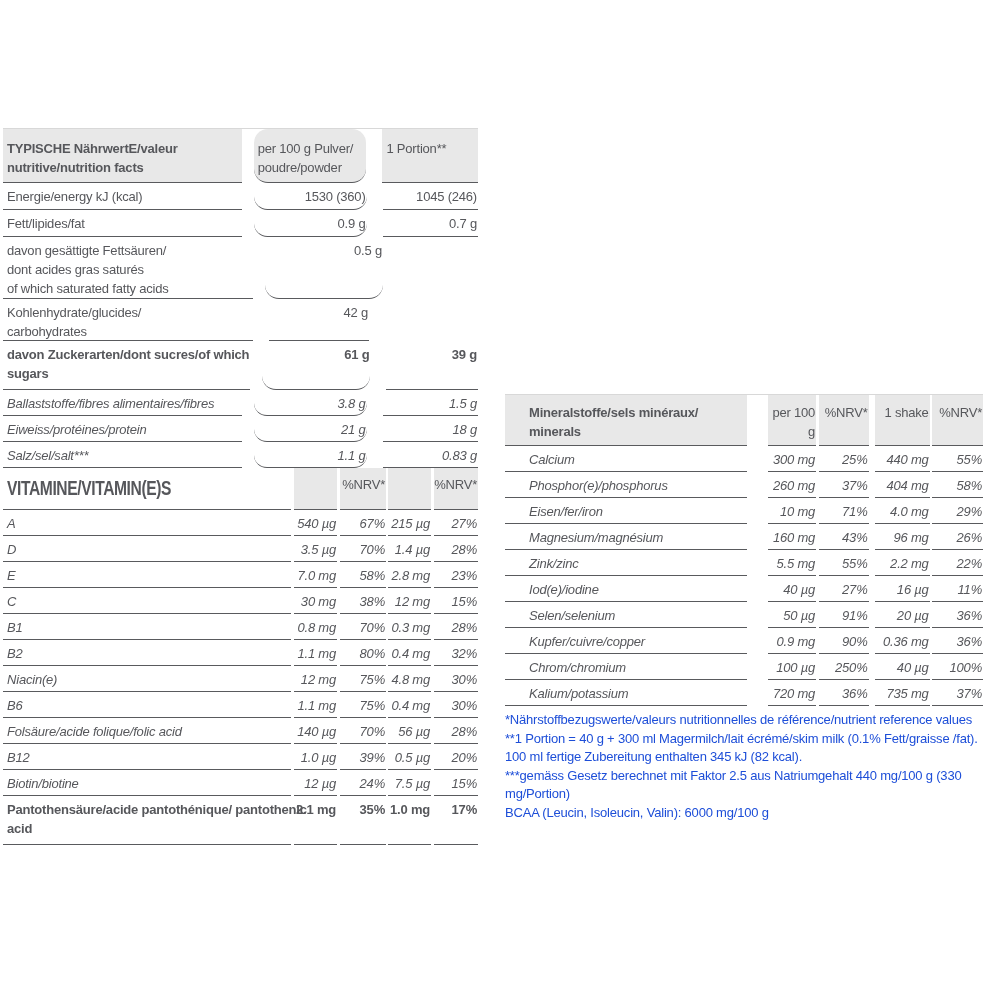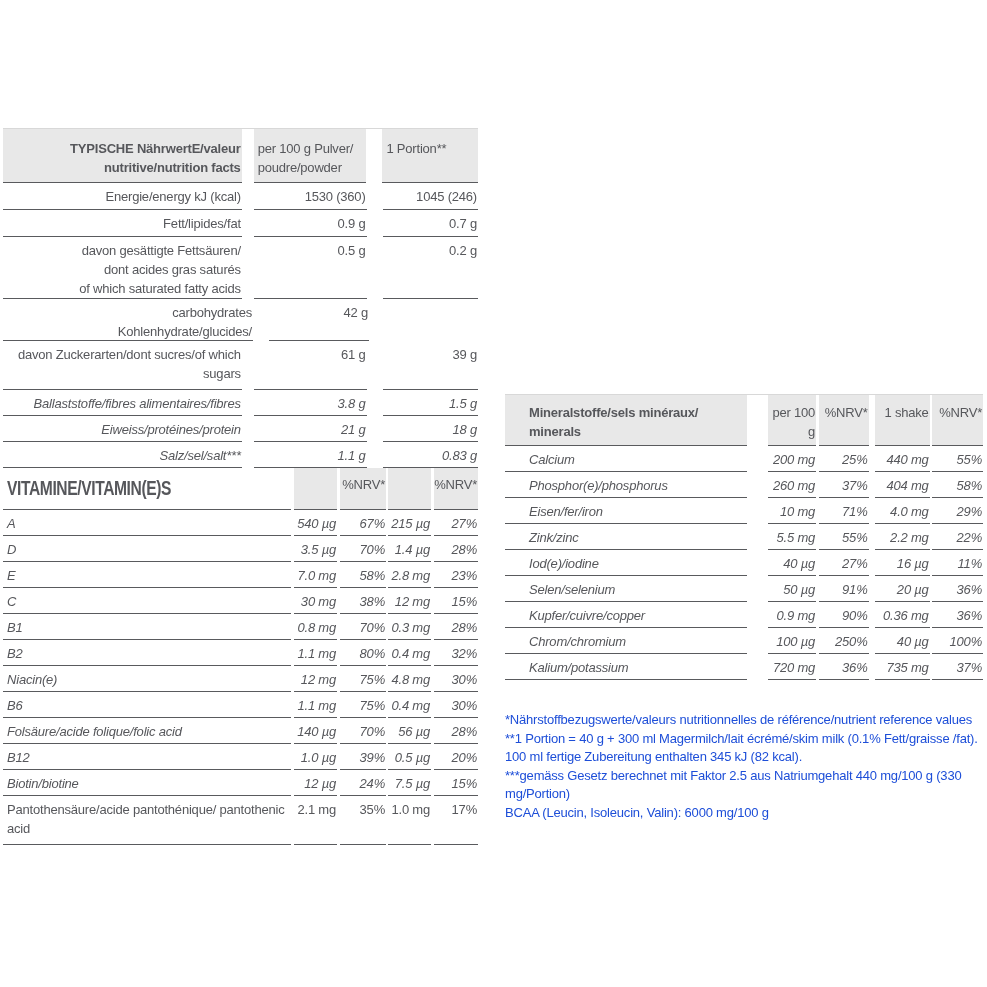--- a/index.html
+++ b/index.html
@@ -12,39 +12,39 @@
   #footnotes p{margin:0;}
   .row{display:flex;align-items:stretch;box-sizing:border-box;}
   .row.topline{border-top:1px solid #d8d8d8;}
   .cell{box-sizing:border-box;border-bottom:1.6px solid #595a5d;padding:4px 1px 0 0;}
   .lbl{padding-left:4px;text-align:left;}
   .num{text-align:right;}
   .gray{background:#e8e8e8;}
   .bold{font-weight:bold;}
   .nowrap{white-space:nowrap;}
   
-  .lc0{width:250px;text-align:right;}
-  .lc1{width:118px;margin-left:12px;}
+  .lc0{width:250px;}
+  .lc1{width:118px;margin-left:12px;border-radius:14px;}
   .lc2{width:100px;margin-left:16px;}
   
   .vc0{width:288px;}
   .vc1{width:43px;margin-left:3px;}
   .vc2{width:46px;margin-left:3px;}
   .vc3{width:43px;margin-left:2px;}
   .vc4{width:44px;margin-left:3px;}
   
   .mc0{width:253px;padding-left:24px;}
   .mc1{width:51px;margin-left:21px;}
   .mc2{width:52px;margin-left:3px;}
   .mc3{width:58px;margin-left:6px;}
   .mc4{width:54px;margin-left:2px;}
   
   .h55{height:55px;} .h52{height:52px;} .h42{height:42px;}
   .h27{height:27px;} .h26{height:26px;font-style:italic;} .h62{height:62px;}
-  .h49{height:49px;}
+  .h49{height:49px;font-weight:bold;}
   .pt10{padding-top:10px;}
   .pt8{padding-top:8px;}
   .pt7{padding-top:7px;}
   .vit-title{font-size:20px;font-weight:bold;line-height:34px;padding-top:3px;overflow:visible;}
   .vit-title .squeeze{display:inline-block;transform:scaleX(0.78);transform-origin:0 50%;white-space:nowrap;letter-spacing:-0.5px;}
 </style>
 </head>
 <body>
 
 <div class="sheet">
@@ -79,26 +79,25 @@
       <div class="cell lc1 num">0.9 g</div>
       <div class="cell lc2 num">0.7 g</div>
     </div>
     <div class="row h62">
       <div class="cell lc0 lbl">
         <div class="nowrap">davon gesättigte Fettsäuren/</div>
         <div class="nowrap">dont acides gras saturés</div>
         <div class="nowrap">of which saturated fatty acids</div>
       </div>
       <div class="cell lc1 num">0.5 g</div>
-      <div class="cell lc2 num">0.2 g</div>
     </div>
     <div class="row h42">
       <div class="cell lc0 lbl">
+        <div class="nowrap">Kohlenhydrate/glucides/</div>
         <div class="nowrap">carbohydrates</div>
-        <div class="nowrap">Kohlenhydrate/glucides/</div>
       </div>
       <div class="cell lc2 num">42 g</div>
     </div>
     <div class="row h49">
       <div class="cell lc0 lbl">
         <div class="nowrap">davon Zuckerarten/dont sucres/of which</div>
         <div class="nowrap">sugars</div>
       </div>
       <div class="cell lc1 num">61 g</div>
       <div class="cell lc2 num">39 g</div>
@@ -254,38 +253,45 @@
         <div class="nowrap">per 100</div>
         <div class="nowrap">g</div>
       </div>
       <div class="cell mc2 num gray pt8">%NRV*</div>
       <div class="cell mc3 num gray pt8">1 shake</div>
       <div class="cell mc4 num gray pt8">%NRV*</div>
     </div>
 
     <div class="row h26">
       <div class="cell mc0 lbl nowrap">Calcium</div>
-      <div class="cell mc1 num">200 mg</div>
+      <div class="cell mc1 num">300 mg</div>
       <div class="cell mc2 num">25%</div>
       <div class="cell mc3 num">440 mg</div>
       <div class="cell mc4 num">55%</div>
     </div>
     <div class="row h26">
       <div class="cell mc0 lbl nowrap">Phosphor(e)/phosphorus</div>
       <div class="cell mc1 num">260 mg</div>
       <div class="cell mc2 num">37%</div>
       <div class="cell mc3 num">404 mg</div>
       <div class="cell mc4 num">58%</div>
     </div>
     <div class="row h26">
       <div class="cell mc0 lbl nowrap">Eisen/fer/iron</div>
       <div class="cell mc1 num">10 mg</div>
       <div class="cell mc2 num">71%</div>
       <div class="cell mc3 num">4.0 mg</div>
       <div class="cell mc4 num">29%</div>
+    </div>
+    <div class="row h26">
+      <div class="cell mc0 lbl nowrap">Magnesium/magnésium</div>
+      <div class="cell mc1 num">160 mg</div>
+      <div class="cell mc2 num">43%</div>
+      <div class="cell mc3 num">96 mg</div>
+      <div class="cell mc4 num">26%</div>
     </div>
     <div class="row h26">
       <div class="cell mc0 lbl nowrap">Zink/zinc</div>
       <div class="cell mc1 num">5.5 mg</div>
       <div class="cell mc2 num">55%</div>
       <div class="cell mc3 num">2.2 mg</div>
       <div class="cell mc4 num">22%</div>
     </div>
     <div class="row h26">
       <div class="cell mc0 lbl nowrap">Iod(e)/iodine</div>

